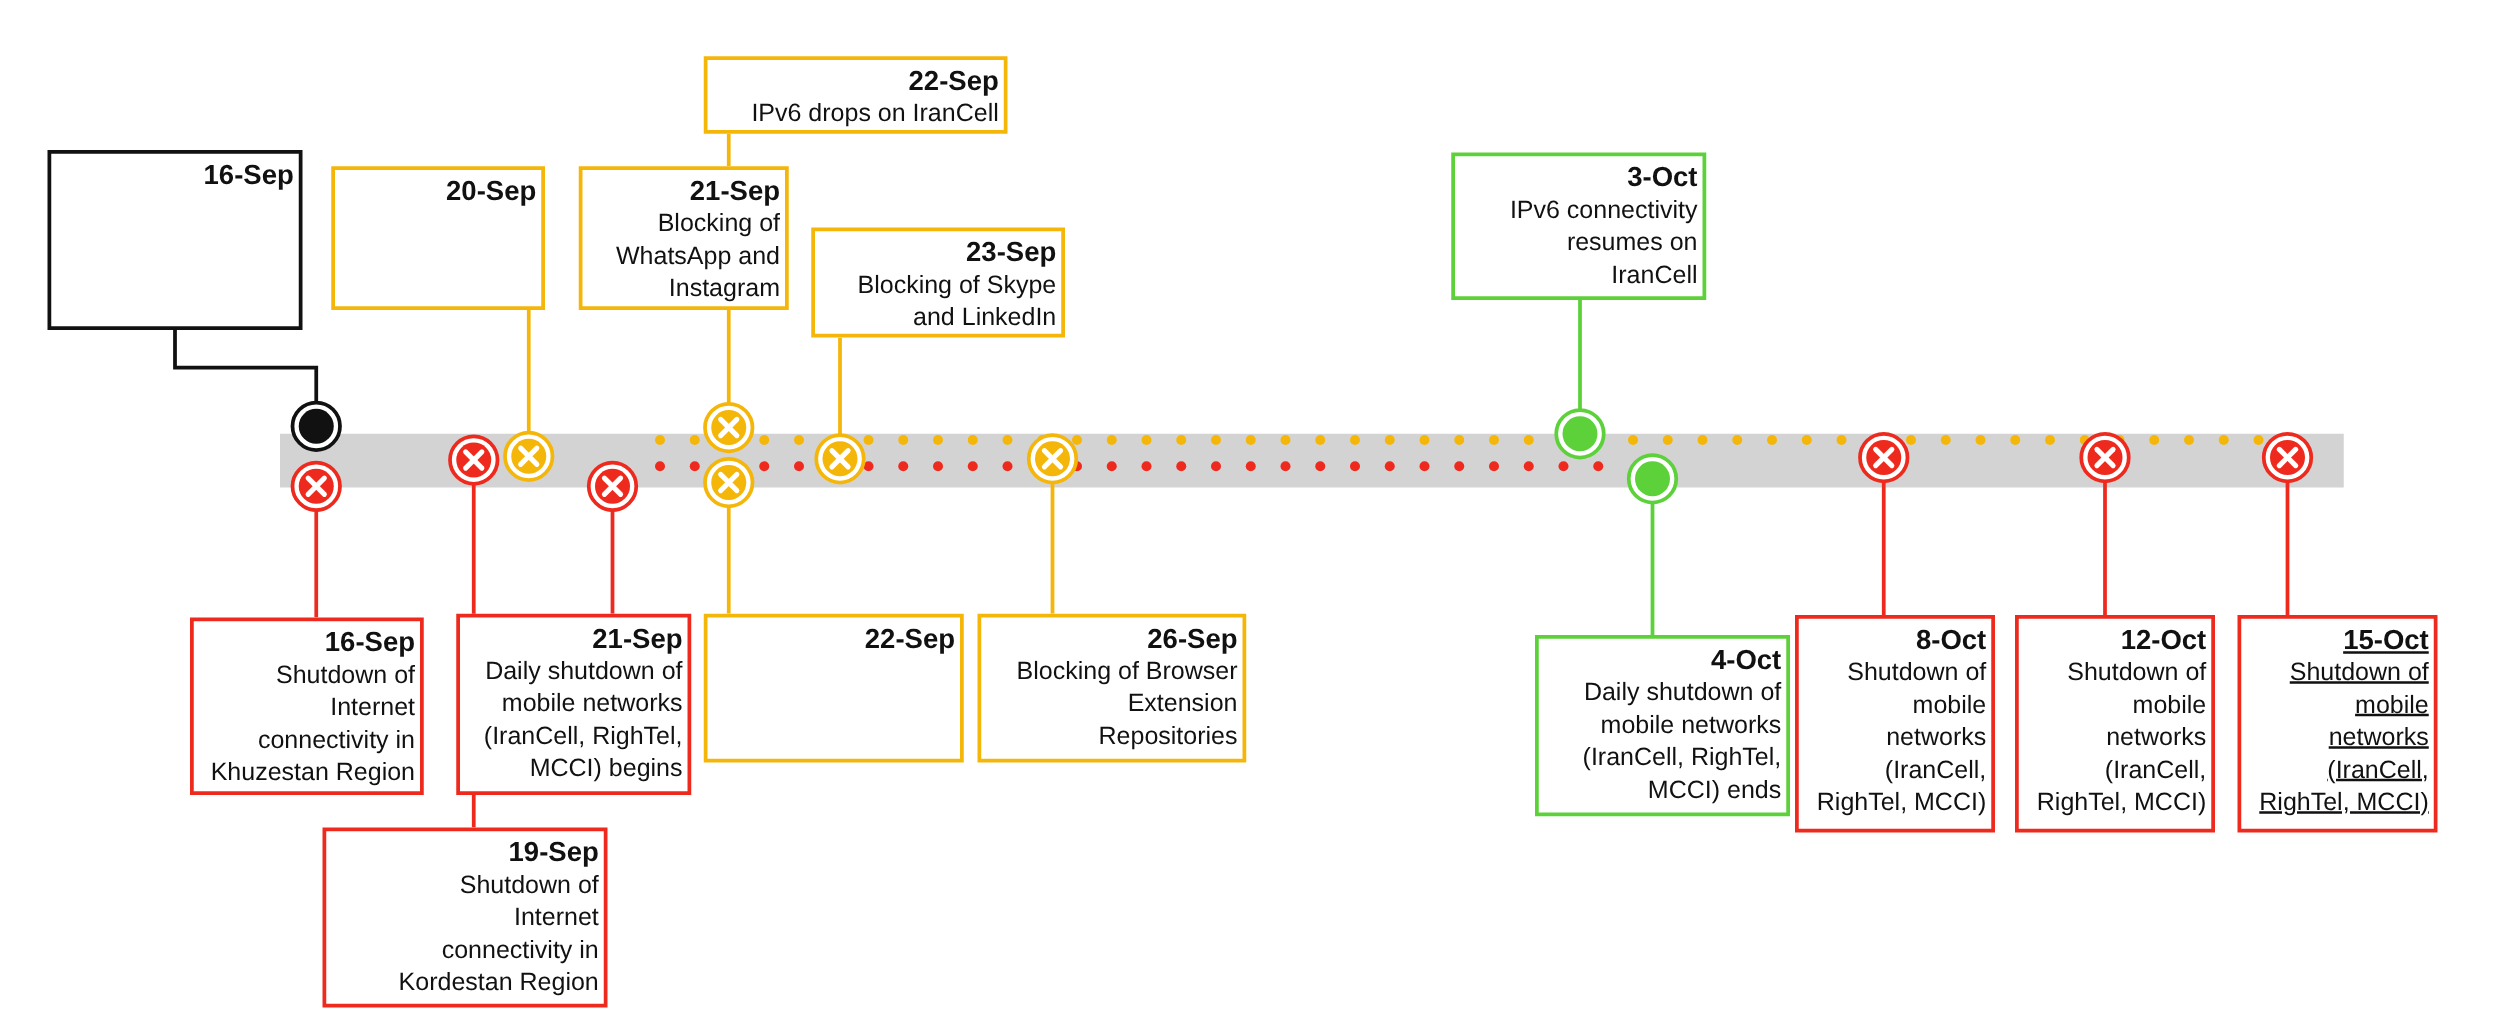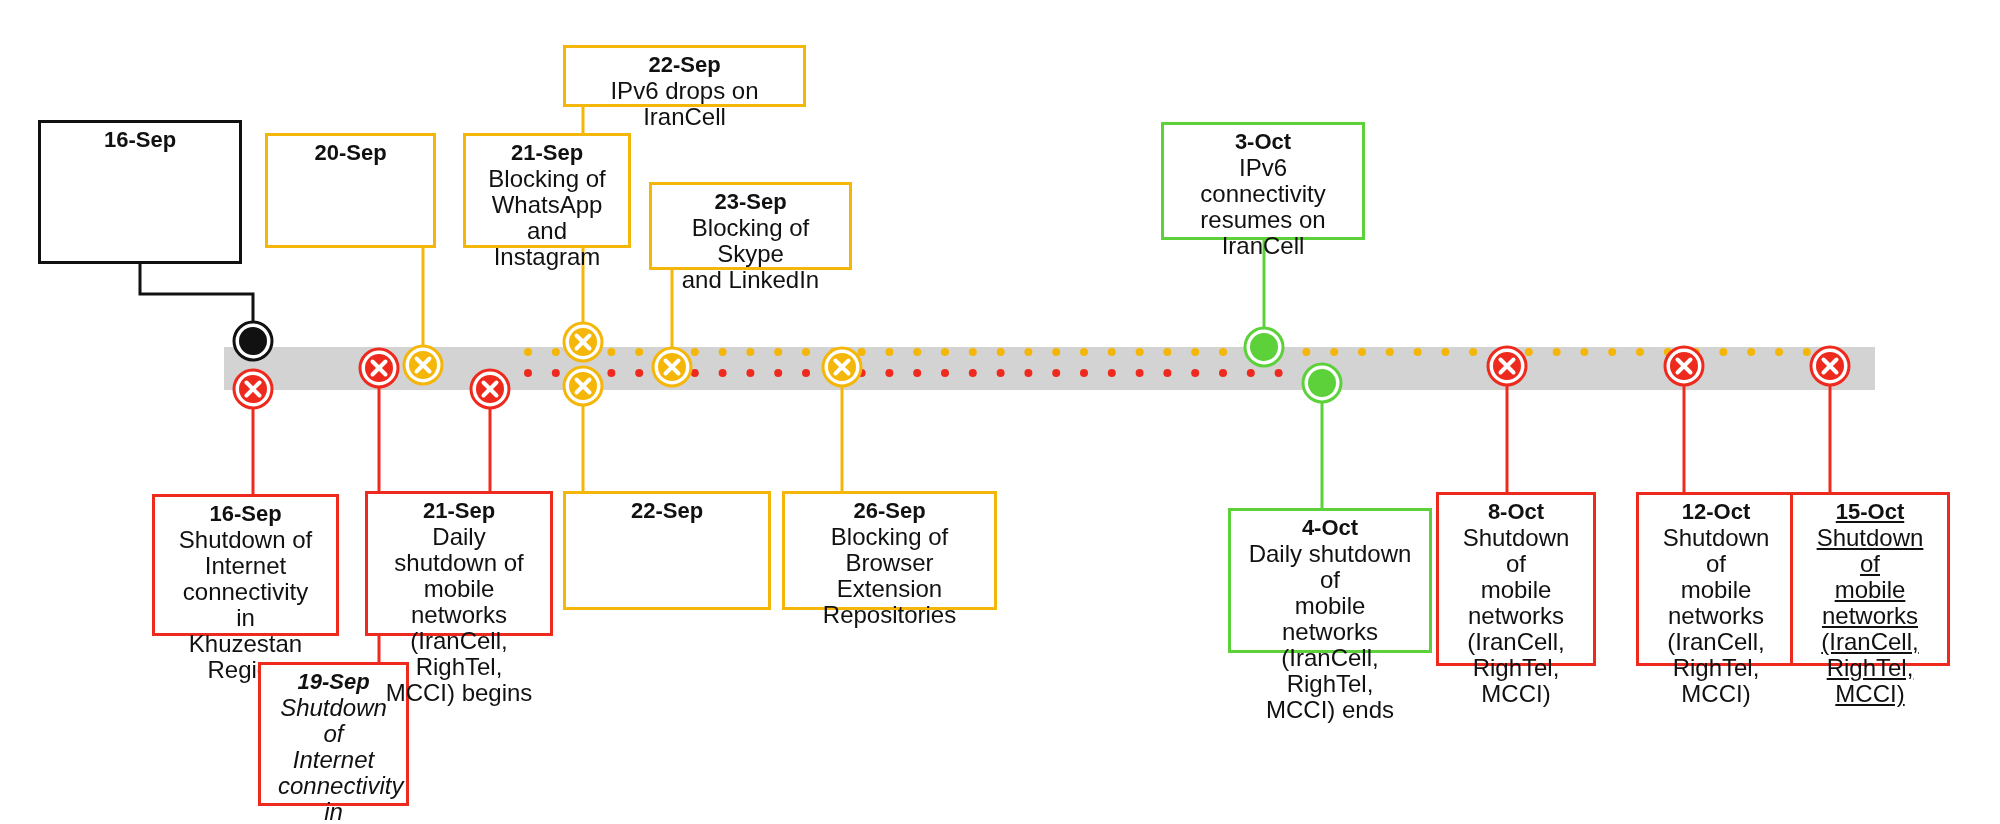--- a/index.html
+++ b/index.html
@@ -1,20 +1,20 @@
 <!DOCTYPE html>
 <html><head>
 <meta charset="utf-8">
 <style>
   html, body { margin:0; padding:0; background:#ffffff; }
   body { width:2000px; height:824px; position:relative; overflow:hidden; font-family:"Liberation Sans", sans-serif; }
   #stage { position:absolute; left:0; top:0; width:2000px; height:824px; }
-  .box { position:absolute; box-sizing:border-box; background:#fff; border:3px solid #000; text-align:center; color:#111; padding:4px 17px; }
+  .box { position:absolute; box-sizing:border-box; background:#fff; border:3px solid #000; text-align:right; color:#111; padding:4px 4px; }
   .box .date { font-weight:bold; font-size:22px; line-height:26px; display:block; }
-  .box .desc { font-size:24px; line-height:26px; display:block; white-space:pre-line; }
+  .box .desc { font-size:20px; line-height:26px; display:block; white-space:pre-line; }
   .box.black { border-color:#111; }
   .box.red { border-color:#ee2a1e; }
   .box.yellow { border-color:#f5b60a; }
   .box.green { border-color:#5cd13a; }
   svg { position:absolute; left:0; top:0; }
 </style>
 </head>
 <body>
 
 <div id="stage">
@@ -166,21 +166,21 @@
       <div class="box black" style="left: 38px; top: 120px; width: 204px; height: 144px;">
         <span class="date">16-Sep</span>
       </div>
       <div class="box red" style="left: 152px; top: 494px; width: 187px; height: 142px;">
         <span class="date">16-Sep</span>
         <span class="desc">Shutdown of
 Internet
 connectivity in
 Khuzestan Region</span>
       </div>
-      <div class="box red" style="left: 258px; top: 662px; width: 151px; height: 144px; font-style: italic;">
+      <div class="box red" style="left: 258px; top: 662px; width: 228px; height: 144px;">
         <span class="date">19-Sep</span>
         <span class="desc">Shutdown of
 Internet
 connectivity in
 Kordestan Region</span>
       </div>
       <div class="box yellow" style="left: 265px; top: 133px; width: 171px; height: 115px;">
         <span class="date">20-Sep</span>
       </div>
       <div class="box yellow" style="left: 463px; top: 133px; width: 168px; height: 115px;">
@@ -228,21 +228,21 @@
 MCCI) ends</span>
       </div>
       <div class="box red" style="left: 1436px; top: 492px; width: 160px; height: 174px;">
         <span class="date">8-Oct</span>
         <span class="desc">Shutdown of
 mobile
 networks
 (IranCell,
 RighTel, MCCI)</span>
       </div>
-      <div class="box red" style="left: 1612px; top: 492px; width: 160px; height: 174px; margin-left: 24px;">
+      <div class="box red" style="left: 1612px; top: 492px; width: 160px; height: 174px;">
         <span class="date">12-Oct</span>
         <span class="desc">Shutdown of
 mobile
 networks
 (IranCell,
 RighTel, MCCI)</span>
       </div>
       <div class="box red" style="left: 1790px; top: 492px; width: 160px; height: 174px; text-decoration: underline;">
         <span class="date">15-Oct</span>
         <span class="desc">Shutdown of

